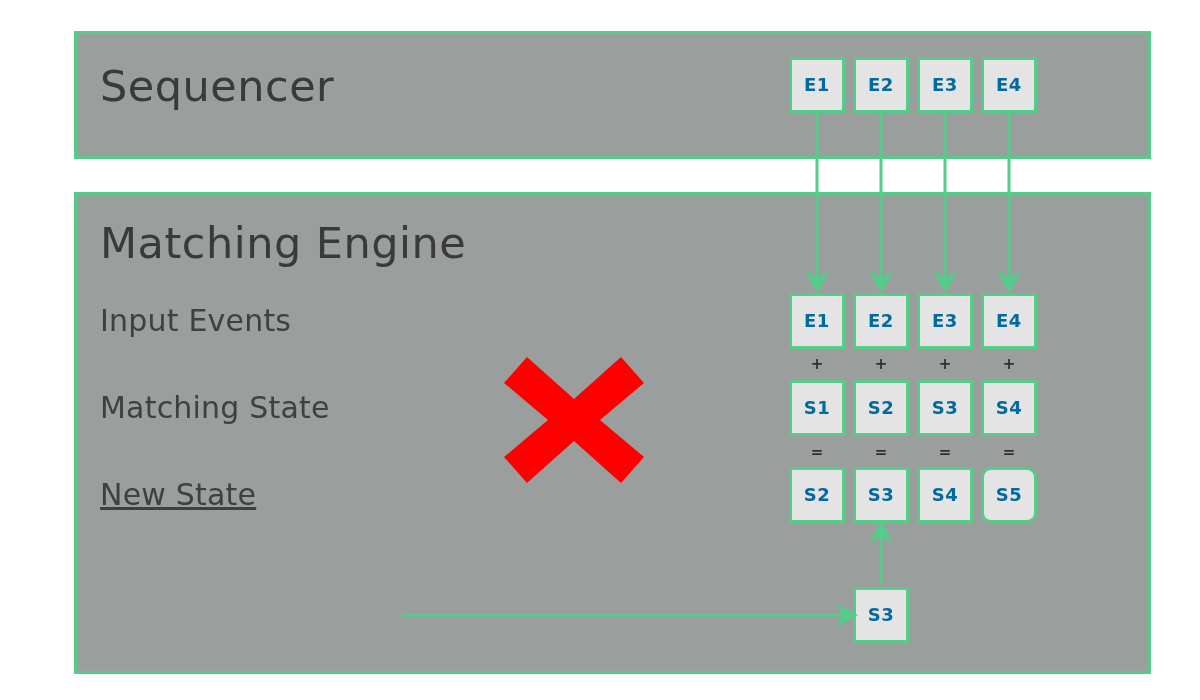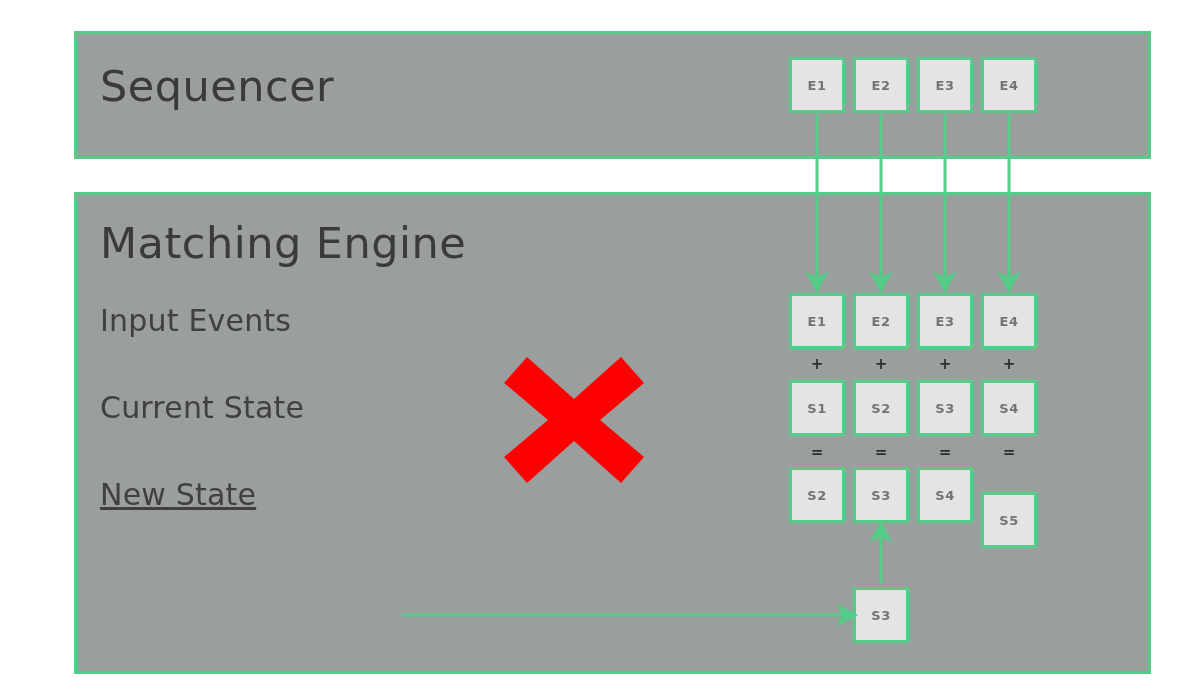--- a/index.html
+++ b/index.html
@@ -82,22 +82,22 @@
   .cell {
     position: absolute;
     width: 56px;
     height: 56px;
     background: #e4e4e4;
     border: 3px solid #55cc88;
     box-sizing: border-box;
     display: flex;
     align-items: center;
     justify-content: center;
-    color: #737373;
-    font-size: 13px;
+    color: #0369a1;
+    font-size: 18px;
     font-weight: 700;
     letter-spacing: 0.5px;
     line-height: 1;
   }
 
   
   .op {
     position: absolute;
     width: 56px;
     text-align: center;
@@ -135,21 +135,21 @@
   <div class="cell" style="left:777px; top:57px;">E1</div>
   <div class="cell" style="left:841px; top:57px;">E2</div>
   <div class="cell" style="left:905px; top:57px;">E3</div>
   <div class="cell" style="left:969px; top:57px;">E4</div>
 
   <div class="panel" id="panel-engine"></div>
 
   <div class="panel-title" id="title-engine">Matching Engine</div>
 
   <div class="row-label" id="label-input-events">Input Events</div>
-  <div class="row-label" id="label-current-state">Current State</div>
+  <div class="row-label" id="label-current-state">Matching State</div>
   <div class="row-label" id="label-new-state">New State</div>
 
   <div class="cell" style="left:777px; top:293px;">E1</div>
   <div class="cell" style="left:841px; top:293px;">E2</div>
   <div class="cell" style="left:905px; top:293px;">E3</div>
   <div class="cell" style="left:969px; top:293px;">E4</div>
 
   <div class="op" style="left:777px; top:357px;">+</div>
   <div class="op" style="left:841px; top:357px;">+</div>
   <div class="op" style="left:905px; top:357px;">+</div>
@@ -161,21 +161,21 @@
   <div class="cell" style="left:969px; top:380px;">S4</div>
 
   <div class="op" style="left:777px; top:445px;">=</div>
   <div class="op" style="left:841px; top:445px;">=</div>
   <div class="op" style="left:905px; top:445px;">=</div>
   <div class="op" style="left:969px; top:445px;">=</div>
 
   <div class="cell" style="left:777px; top:467px;">S2</div>
   <div class="cell" style="left:841px; top:467px;">S3</div>
   <div class="cell" style="left:905px; top:467px;">S4</div>
-  <div class="cell" style="left:969px; top:492px;">S5</div>
+  <div class="cell" style="left:969px; top:467px;border-radius:10px;">S5</div>
 
   <div class="cell" style="left:841px; top:587px;">S3</div>
 
   <svg class="arrow-svg" style="left:0; top:0;" width="1200" height="700">
     <defs>
       <marker id="ahead" markerWidth="9" markerHeight="9" refX="3.2" refY="4.5" orient="auto" markerUnits="strokeWidth">
         <path d="M0,0.6 L7.2,4.5 L0,8.4 L1.9,4.5 Z" fill="#55cc88"></path>
       </marker>
     </defs>
 

